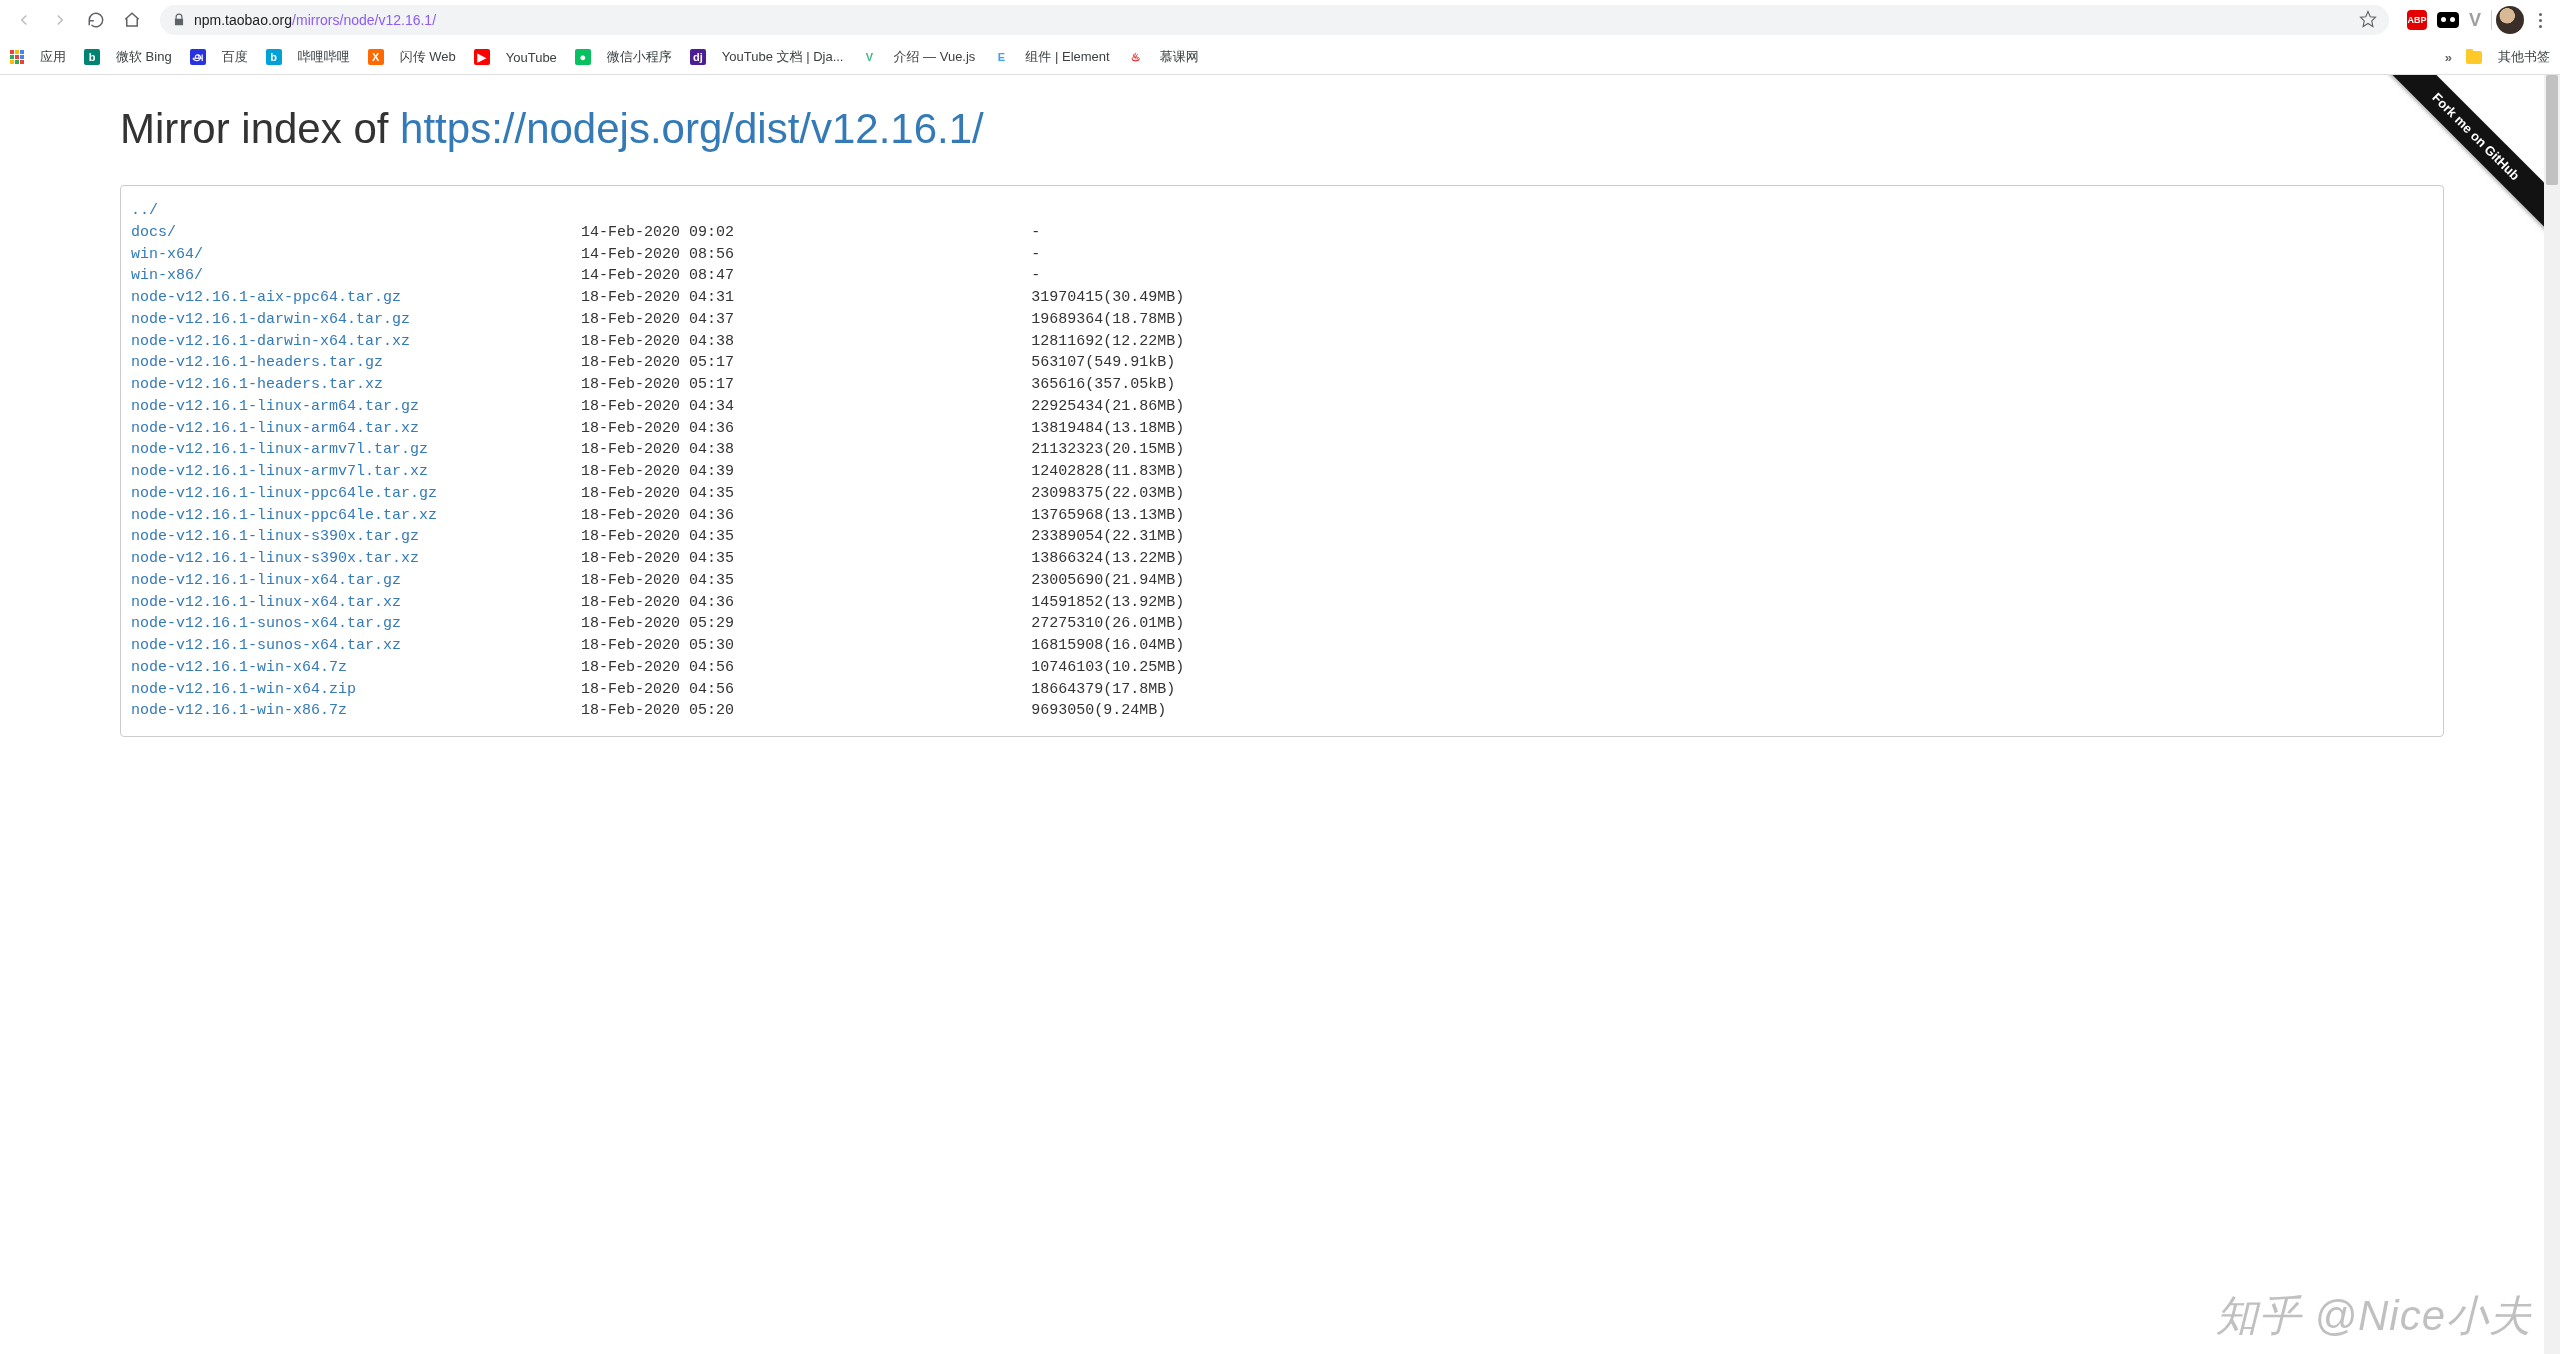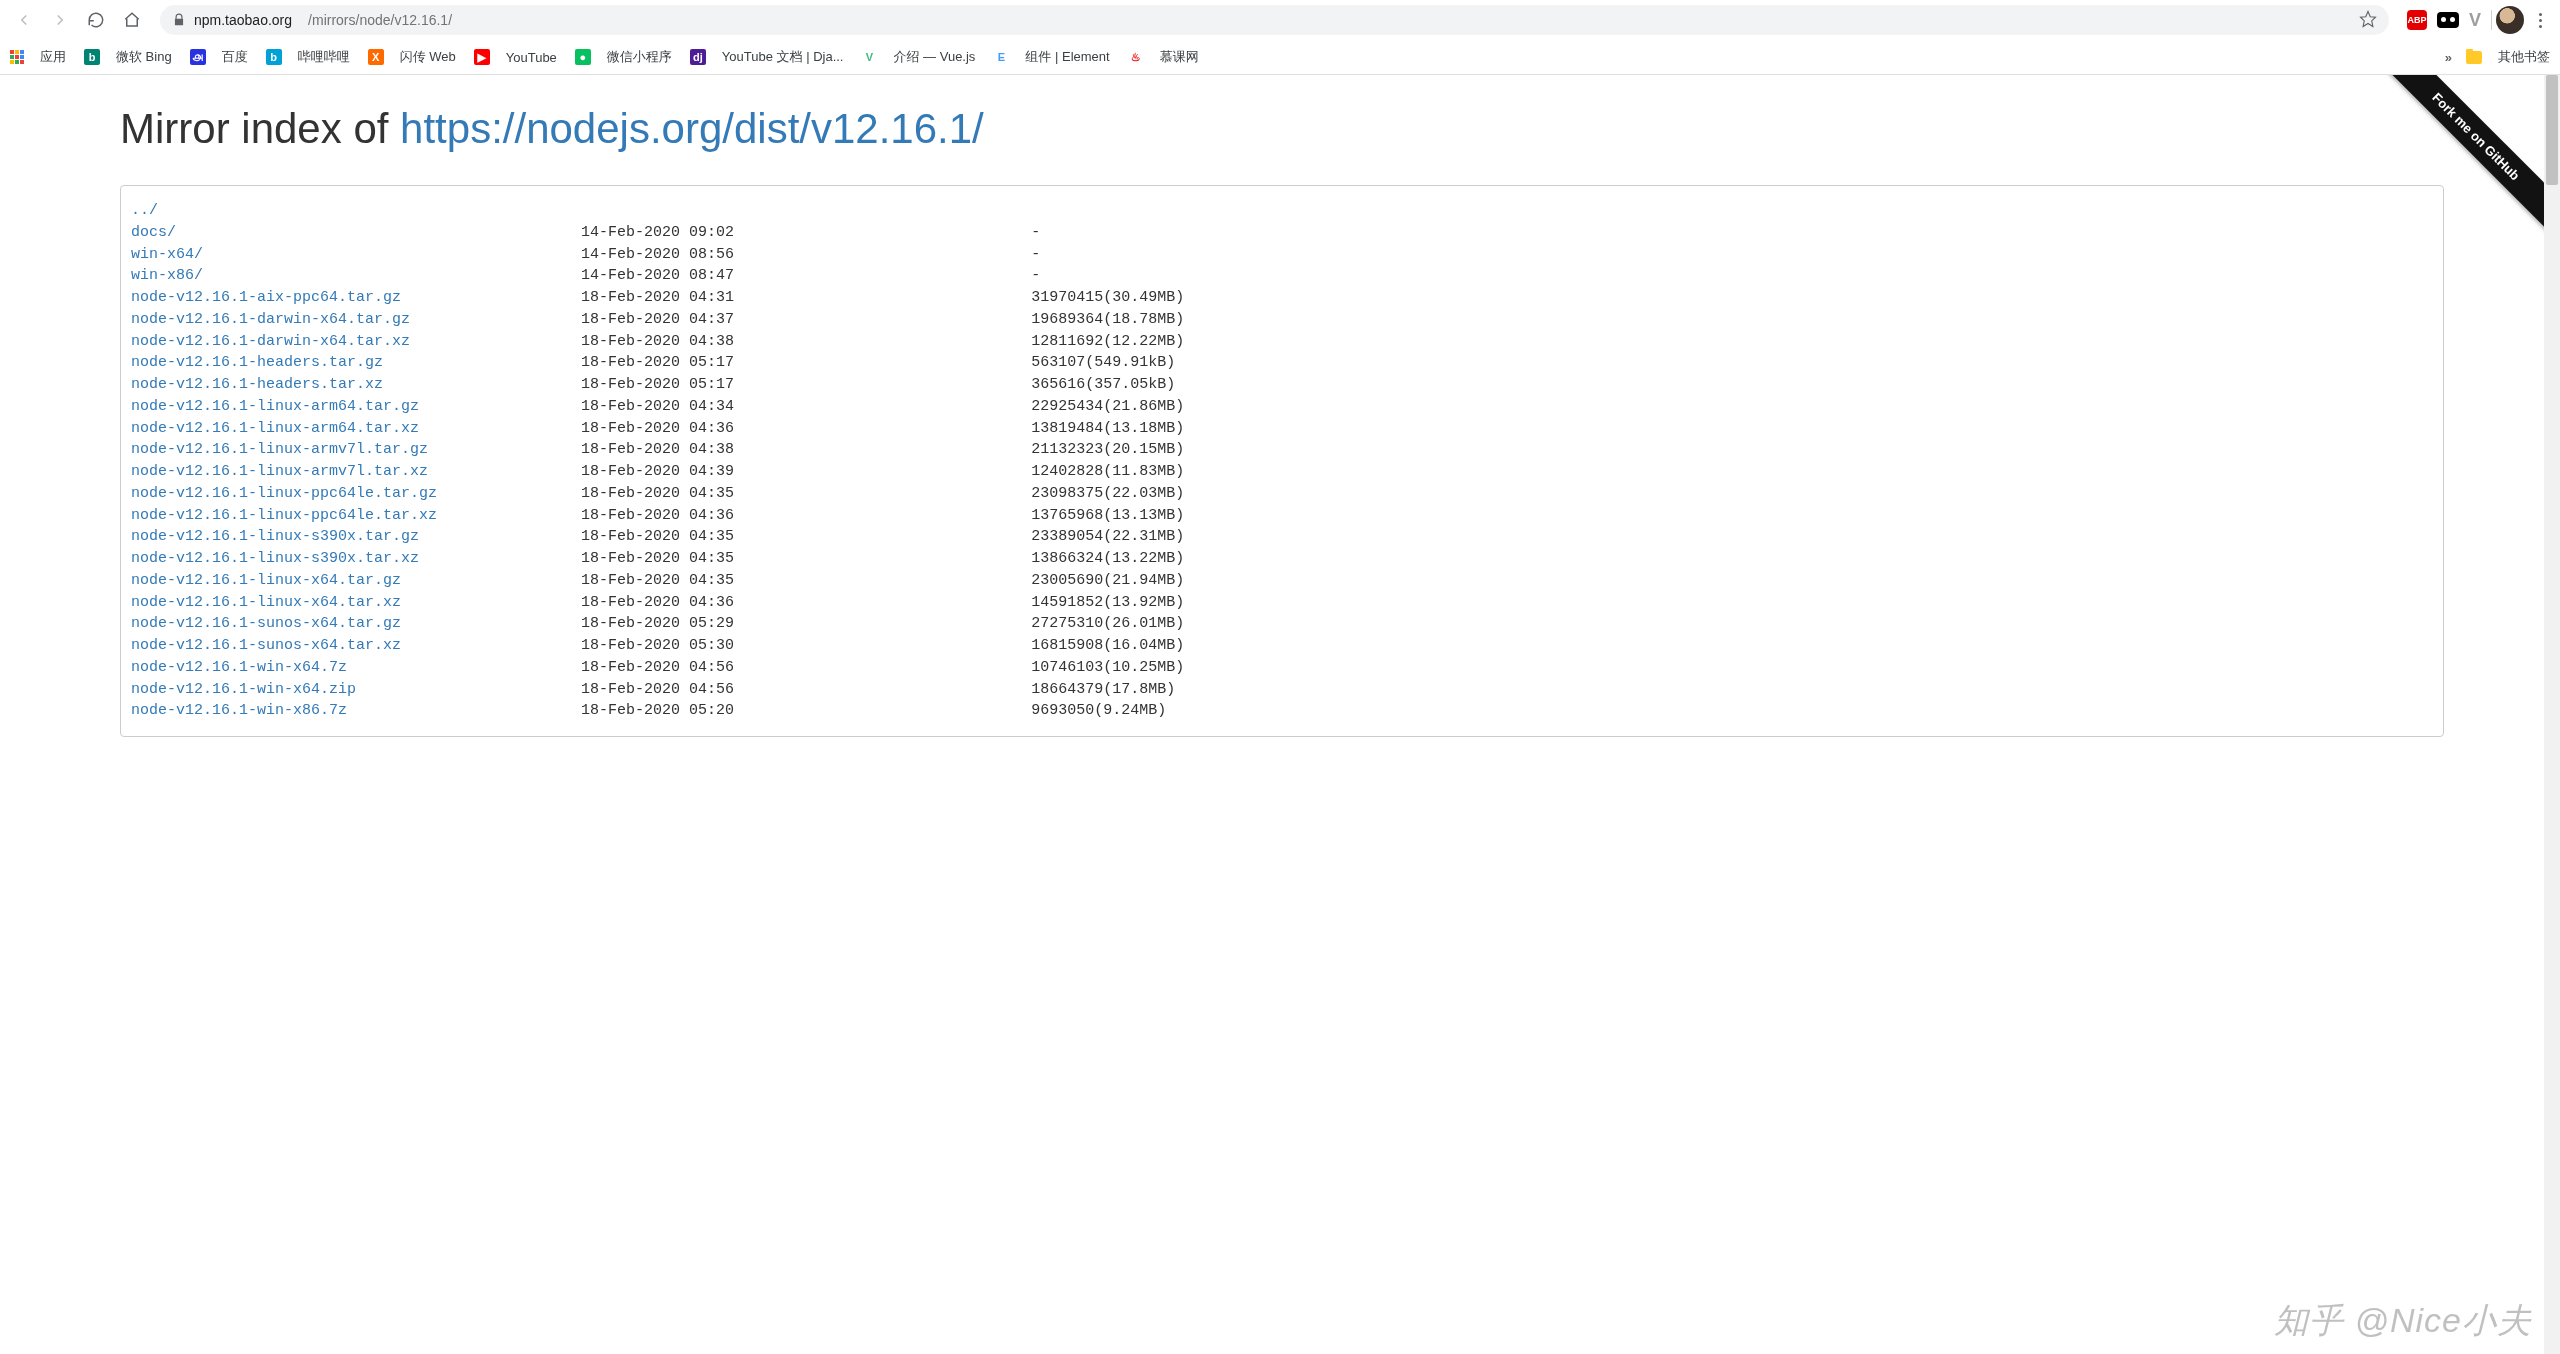--- a/index.html
+++ b/index.html
@@ -8,21 +8,21 @@
   
   .chrome-top { background: #fff; border-bottom: 1px solid #e0e0e0; }
   .toolbar { display: flex; align-items: center; height: 40px; padding: 0 8px; gap: 4px; }
   .nav-btn { width: 32px; height: 32px; display:flex; align-items:center; justify-content:center; border-radius:50%; color:#5f6368; cursor:pointer; }
   .nav-btn.disabled { color:#bdbdbd; cursor:default; }
   .nav-btn svg { width:18px; height:18px; stroke:currentColor; stroke-width:2; fill:none; }
   .addr-bar { flex:1; display:flex; align-items:center; height:30px; background:#f1f3f4; border-radius:15px; padding:0 12px; margin:0 8px; font-size:14px; color:#202124; }
   .addr-bar .lock { color:#5f6368; margin-right:8px; display:flex; }
   .addr-bar .lock svg { width:14px; height:14px; fill:currentColor; }
   .addr-bar .url-host { color:#202124; }
-  .addr-bar .url-path { color:#737373;margin-left:16px; }
+  .addr-bar .url-path { color:#8b5cf6; }
   .addr-right { margin-left:auto; display:flex; align-items:center; gap:10px; color:#5f6368; }
   .star svg { width:18px; height:18px; fill:none; stroke:#5f6368; stroke-width:1.5; }
   .ext-icons { display:flex; align-items:center; gap:10px; padding:0 6px; }
   .ext-abp { width:20px; height:20px; background:#e40000; color:#fff; font-size:9px; font-weight:bold; border-radius:4px; display:flex; align-items:center; justify-content:center;text-align:center; }
   .ext-eyes { width:22px; height:16px; background:#000; border-radius:4px; position:relative; }
   .ext-eyes::before, .ext-eyes::after { content:""; position:absolute; width:5px; height:5px; background:#fff; border-radius:50%; top:5px; }
   .ext-eyes::before { left:4px; } .ext-eyes::after { right:4px; }
   .ext-vue { color:#9e9e9e; font-size:18px; font-weight:bold; }
   .sep { width:1px; height:20px; background:#d0d0d0; }
   .avatar { width:28px; height:28px; border-radius:50%; background: radial-gradient(circle at 40% 35%, #d9b896 0 30%, #3a2f28 32% 100%); }
@@ -55,21 +55,21 @@
   .page { padding: 30px 116px 40px 120px; }
   h1.title { font-size:42px; font-weight:400; color:#333; margin-bottom:32px; }
   h1.title a { color:#337ab7; text-decoration:none; }
 
   .listing { border:1px solid #ccc; border-radius:4px; padding:14px 10px;
              font-family: Menlo, Consolas, "Courier New", monospace; font-size:15px; line-height:1.45;
              color:#333; white-space:pre; overflow:hidden; }
   .listing a { color:#337ab7; text-decoration:none; }
   .row { display:block; }
 
-  .watermark { position:fixed; right:28px; bottom:10px; font-size:34px; color:rgba(140,140,140,.55);
+  .watermark { position:fixed; right:28px; bottom:10px; font-size:42px; color:rgba(140,140,140,.55);
                font-style:italic; font-family:"PingFang SC","Microsoft YaHei",sans-serif; pointer-events:none; letter-spacing:1px;}
 </style>
 </head>
 <body>
 
 <div class="chrome-top">
   <div class="toolbar">
     <div class="nav-btn disabled">
       <svg viewBox="0 0 24 24">
           <polyline points="15 18 9 12 15 6"></polyline>

